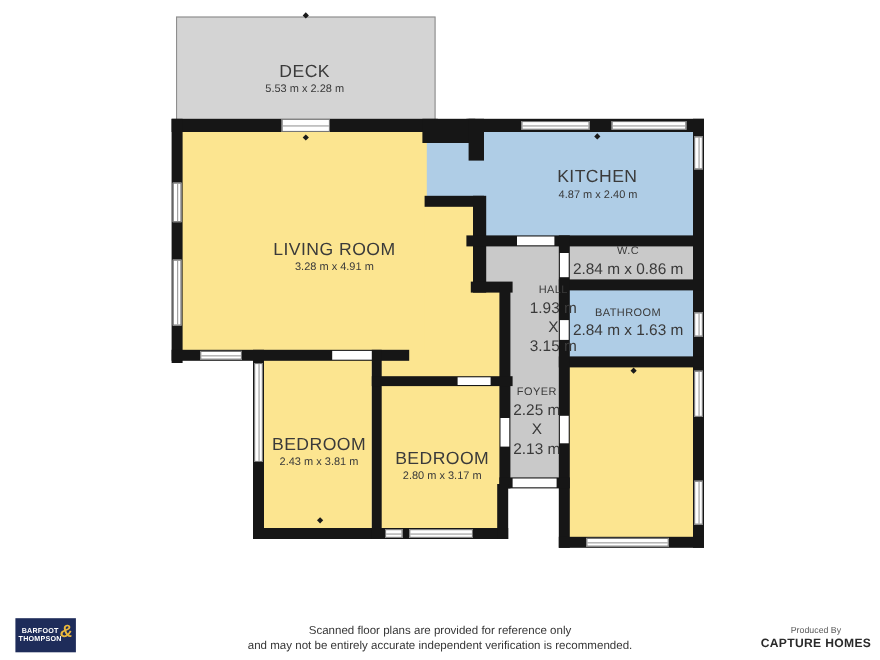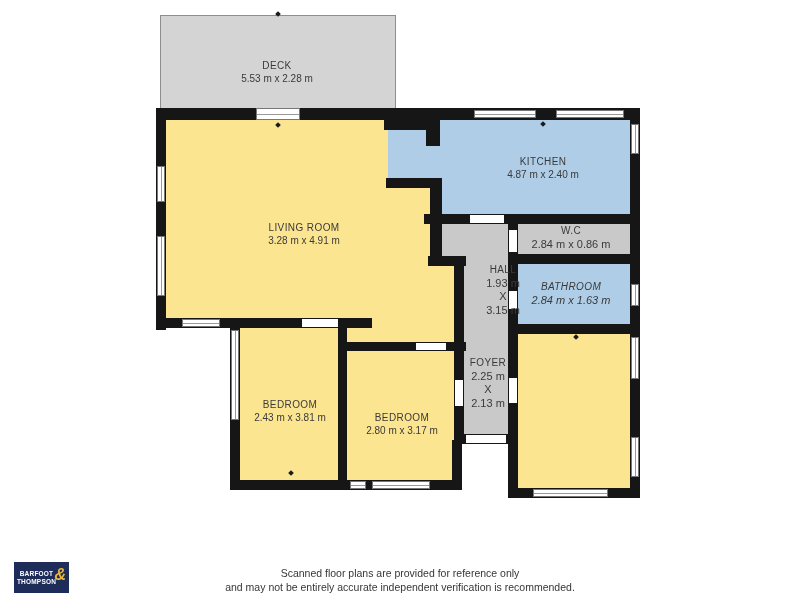--- a/index.html
+++ b/index.html
@@ -14,24 +14,24 @@
   
   .wall{position:absolute;background:var(--wall);}
   
   .win{position:absolute;background:#fff;border:1px solid #777;box-sizing:border-box;}
   .win-h::before{content:"";position:absolute;left:0;right:0;top:50%;border-top:1px solid #999;}
   .win-v::before{content:"";position:absolute;top:0;bottom:0;left:50%;border-left:1px solid #999;}
   .gap{position:absolute;background:#fff;}
   .tick{position:absolute;width:4px;height:4px;background:#1a1a1a;transform:rotate(45deg);}
   
   .room-label{position:absolute;transform:translate(-50%,-50%);text-align:center;color:#3a3a3a;white-space:nowrap;line-height:1.25;}
-  .rname{font-size:10px;letter-spacing:.4px;}
+  .rname{font-size:16px;letter-spacing:.4px;}
   .rdims{font-size:10px;}
   .small .rname{font-size:10px;}
-  .small .rdims{font-size:11px;}
+  .small .rdims{font-size:14px;}
   
   .title{position:absolute;left:0;right:0;top:543px;text-align:center;font-size:17px;font-weight:bold;color:#111;}
   .disc{position:absolute;left:0;right:0;text-align:center;font-size:10.5px;color:#363636;}
   .disc.l1{top:567px;}
   .disc.l2{top:581px;}
   .logo{position:absolute;left:14px;top:562px;width:55px;height:31px;background:var(--logo_navy);color:#fff;
         display:flex;flex-direction:column;justify-content:center;align-items:center;padding-right:10px;box-sizing:border-box;}
   .logo .ln{font-size:6.5px;font-weight:bold;letter-spacing:.2px;line-height:1.15;}
   .logo .amp{position:absolute;right:3px;top:4px;color:var(--logo_gold);font-size:16px;font-weight:bold;font-style:italic;}
   .producer{position:absolute;right:8px;top:568px;text-align:center;}
@@ -112,35 +112,35 @@
   <div class="tick" style="left:289px;top:471px;"></div>
 
   <div class="room-label" style="left:277px;top:72px;">
     <div class="rname">DECK</div>
     <div class="rdims">5.53 m x 2.28 m</div>
   </div>
   <div class="room-label" style="left:304px;top:234px;">
     <div class="rname">LIVING ROOM</div>
     <div class="rdims">3.28 m x 4.91 m</div>
   </div>
-  <div class="room-label" style="left:543px;top:168px;">
+  <div class="room-label" style="left:543px;top:168px;text-align:right;">
     <div class="rname">KITCHEN</div>
     <div class="rdims">4.87 m x 2.40 m</div>
   </div>
   <div class="room-label small" style="left:571px;top:238px;">
     <div class="rname">W.C</div>
     <div class="rdims">2.84 m x 0.86 m</div>
   </div>
   <div class="room-label small" style="left:488px;top:291px;margin-left:15px;">
     <div class="rname">HALL</div>
     <div class="rdims">1.93 m</div>
     <div class="rdims">X</div>
     <div class="rdims">3.15 m</div>
   </div>
-  <div class="room-label small" style="left:571px;top:294px;font-style:italic;">
+  <div class="room-label small" style="left:571px;top:294px;">
     <div class="rname">BATHROOM</div>
     <div class="rdims">2.84 m x 1.63 m</div>
   </div>
   <div class="room-label small" style="left:488px;top:384px;">
     <div class="rname">FOYER</div>
     <div class="rdims">2.25 m</div>
     <div class="rdims">X</div>
     <div class="rdims">2.13 m</div>
   </div>
   <div class="room-label" style="left:290px;top:411px;">
@@ -154,14 +154,18 @@
 
   <div class="disc l2">and may not be entirely accurate independent verification is recommended.</div>
   <div class="disc l1">Scanned floor plans are provided for reference only</div>
 
   <div class="logo">
     <div class="ln">BARFOOT</div>
     <div class="ln">THOMPSON</div>
     <div class="amp">&amp;</div>
   </div>
 
+  <div class="producer">
+    <div class="by">Produced By</div>
+    <div class="name">CAPTURE HOMES</div>
+  </div>
 
 </div>
 
 </body></html>

